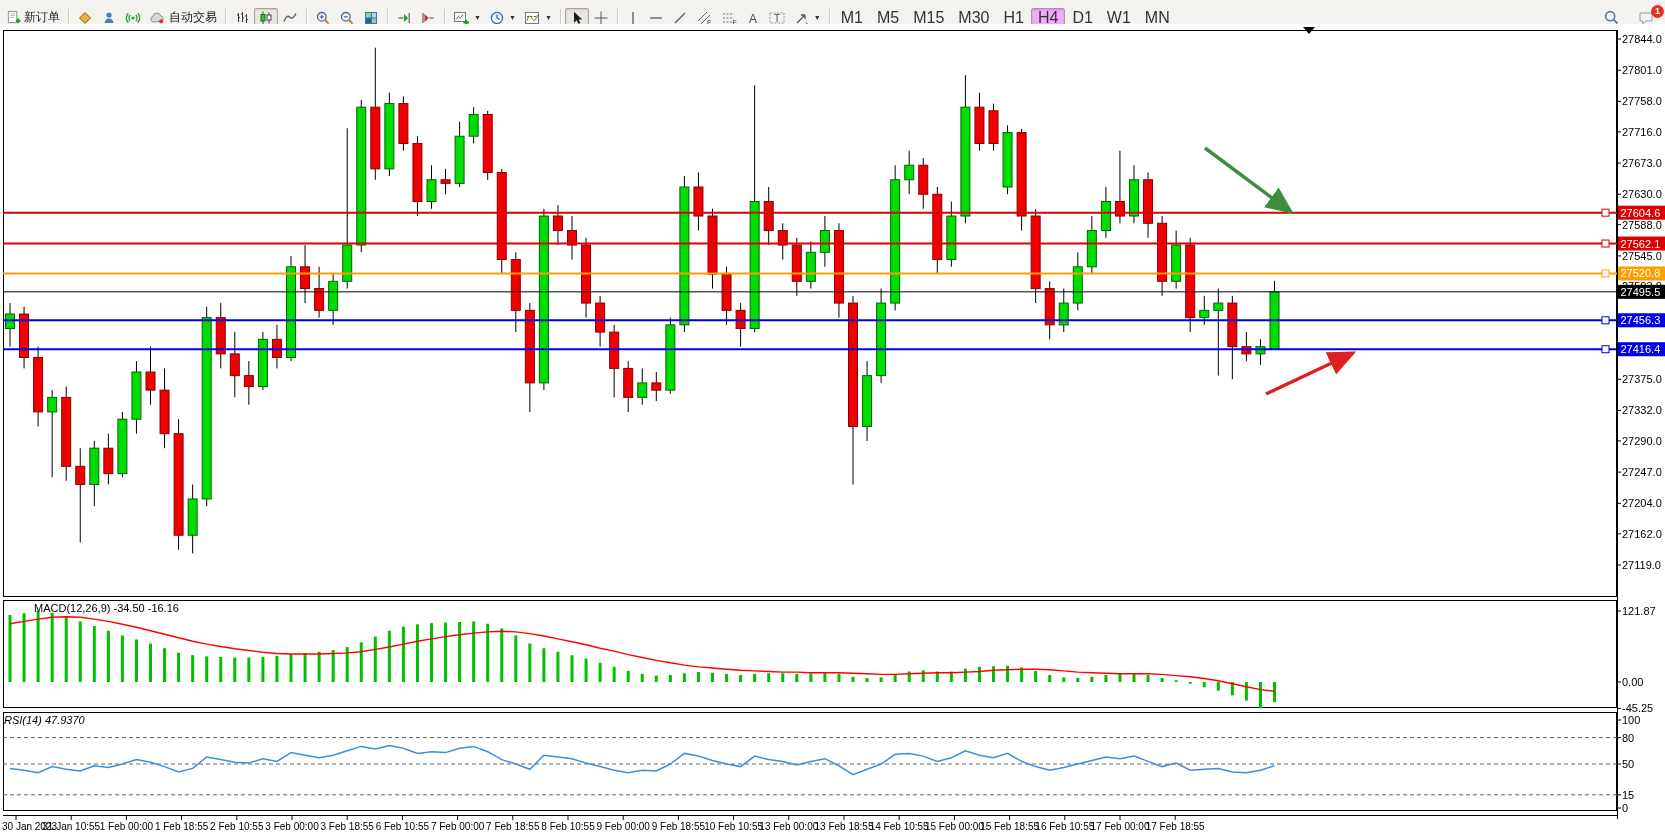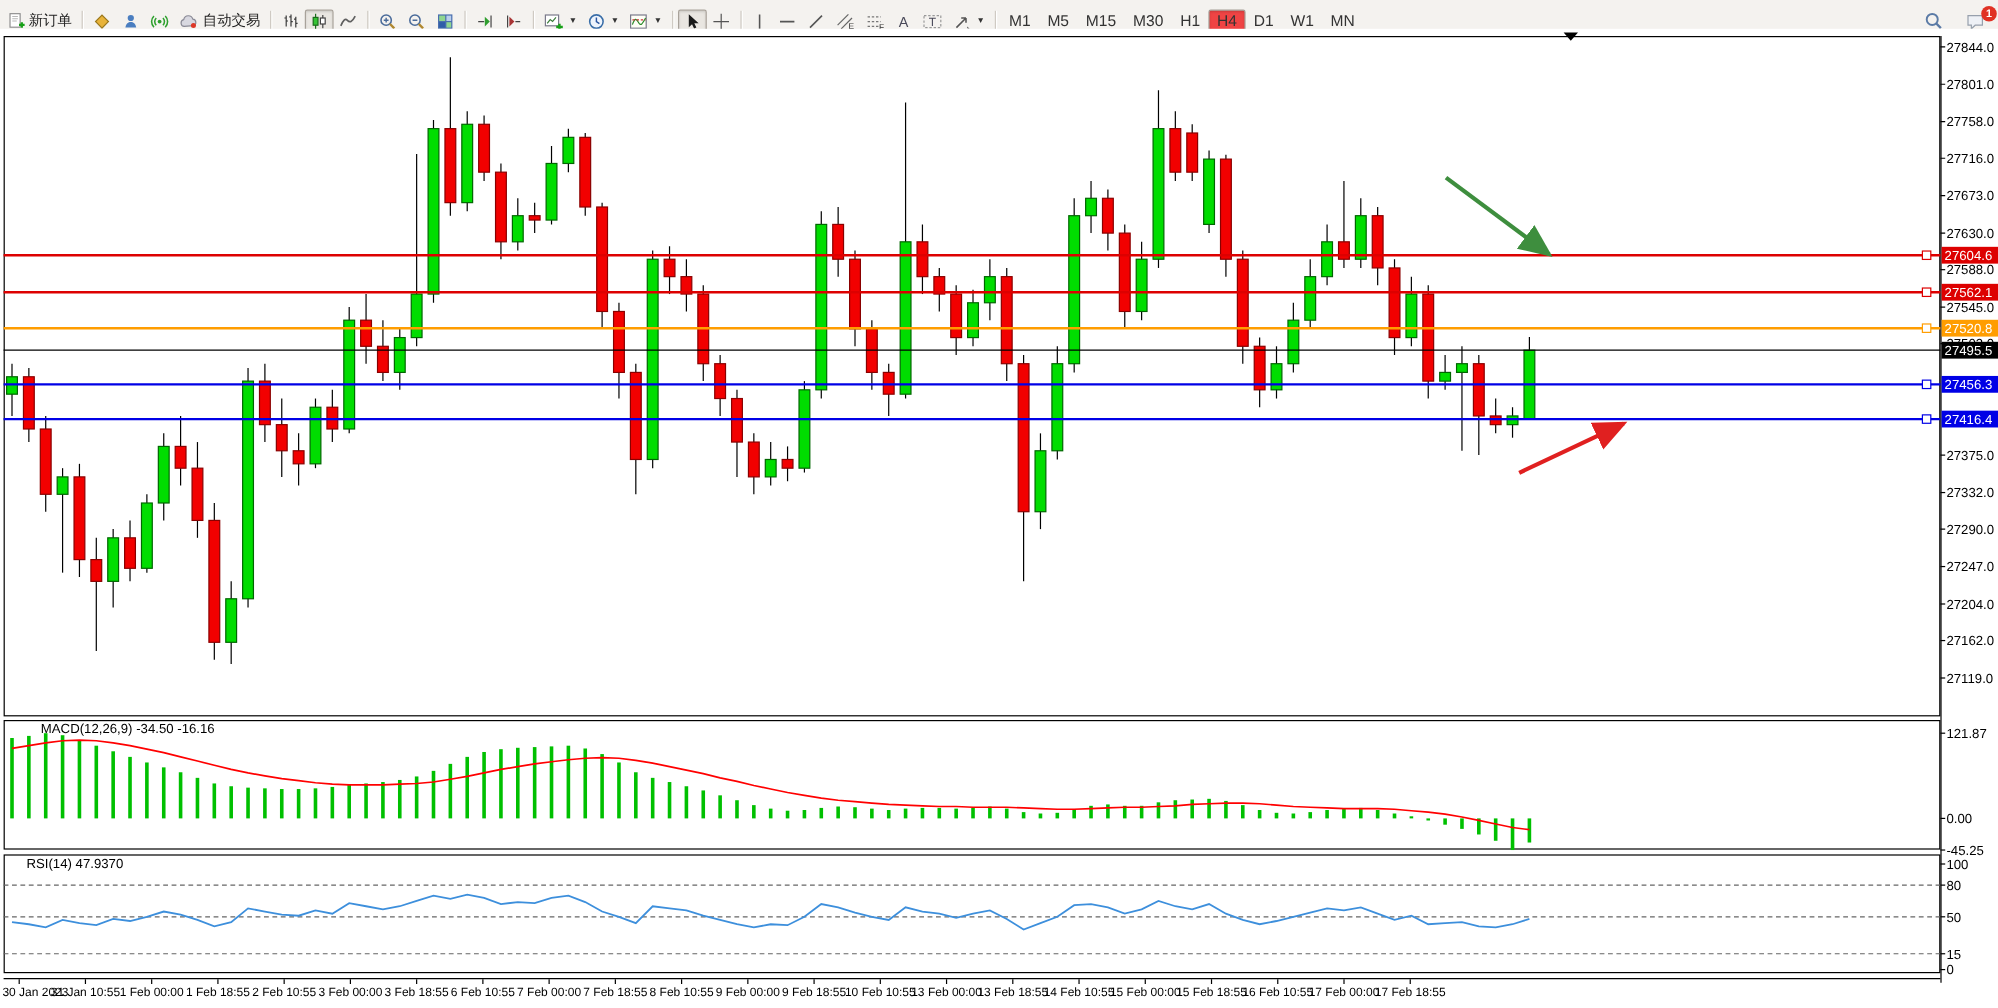--- a/index.html
+++ b/index.html
@@ -8,23 +8,23 @@
   .toolbar{height:36px;background:#f4f2ef;border-bottom:1px solid #c9c4be;
     display:flex;align-items:center;font-size:12px;color:#222;padding-left:2px;box-sizing:border-box;}
   .tb-group{display:flex;align-items:center;height:24px;}
   .tb-sep{width:1px;height:18px;background:#cfcac3;margin:0 4px;box-shadow:1px 0 0 #fff;}
   .tb-btn{height:20px;min-width:22px;display:flex;align-items:center;justify-content:center;gap:3px;
     padding:0 3px;border:1px solid transparent;border-radius:2px;box-sizing:border-box;cursor:default;}
   .tb-btn.active{border-color:#a8a29a;background:#e9e6e1;box-shadow:inset 0 1px 2px rgba(0,0,0,.12);}
   .tb-btn svg{display:block;}
   .tb-label{font-size:12px;white-space:nowrap;}
   .tb-caret{font-size:7px;color:#333;margin-left:1px;}
-  .tf-btn{height:20px;padding:0 6px;display:flex;align-items:center;font-size:13px;color:#333;
+  .tf-btn{height:20px;padding:0 6px;display:flex;align-items:center;font-size:16px;color:#333;
     border:1px solid transparent;border-radius:2px;box-sizing:border-box;}
-  .tf-btn.active{border-color:#a39d95;background:#ef4444;box-shadow:inset 0 1px 2px rgba(0,0,0,.15);}
+  .tf-btn.active{border-color:#a39d95;background:#f0abfc;box-shadow:inset 0 1px 2px rgba(0,0,0,.15);}
   .tb-right{margin-left:auto;display:flex;align-items:center;padding-right:6px;}
   .chat-wrap{position:relative;margin-left:10px;}
   .chat-badge{position:absolute;top:-4px;right:-6px;width:13px;height:13px;border-radius:50%;
     background:#e03224;color:#fff;font-size:9px;font-weight:bold;display:flex;align-items:center;justify-content:center;}
   
   .chart-area{position:absolute;top:24px;left:0;width:1665px;height:720px;background:#fff;}
   .chart-area svg{position:absolute;top:0;left:0;}
   .flt{position:absolute;font-size:11px;color:#000;white-space:pre;z-index:5;}
   .title-tri{display:inline-block;font-size:8px;transform:translateY(-1px);margin-right:4px;color:#111;}
 </style>
@@ -759,14 +759,14 @@
         <rect x="1618" y="289.28303448275915" width="47" height="14" fill="#0000e6"></rect>
         <text x="1620.5" y="300.28303448275915" fill="#fff">27456.3</text>
         <rect x="1618" y="318.2311724137921" width="47" height="14" fill="#0000e6"></rect>
         <text x="1620.5" y="329.2311724137921" fill="#fff">27416.4</text>
       </g>
       <path d="M1303 3h12l-6 7z" fill="#000"></path>
     </svg>
 
 
   <div class="flt" style="left:6px;top:578px;padding-left:28px;">MACD(12,26,9) -34.50 -16.16</div>
-  <div class="flt" style="left:22px;top:690px;">RSI(14) 47.9370</div>
+  <div class="flt" style="left:4px;top:690px;font-style:italic;">RSI(14) 47.9370</div>
 </div>
 
 </body></html>

